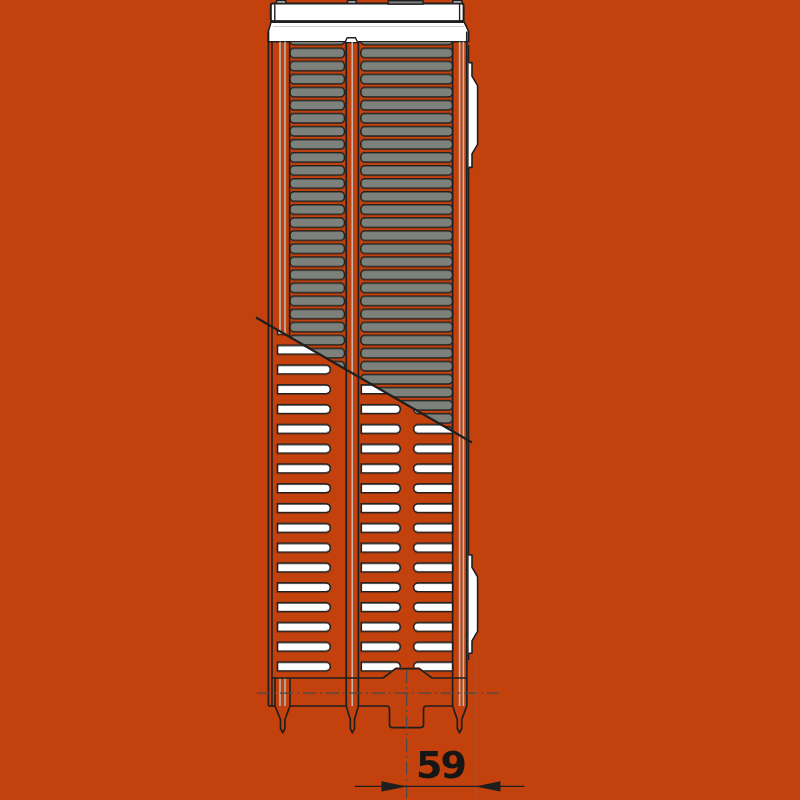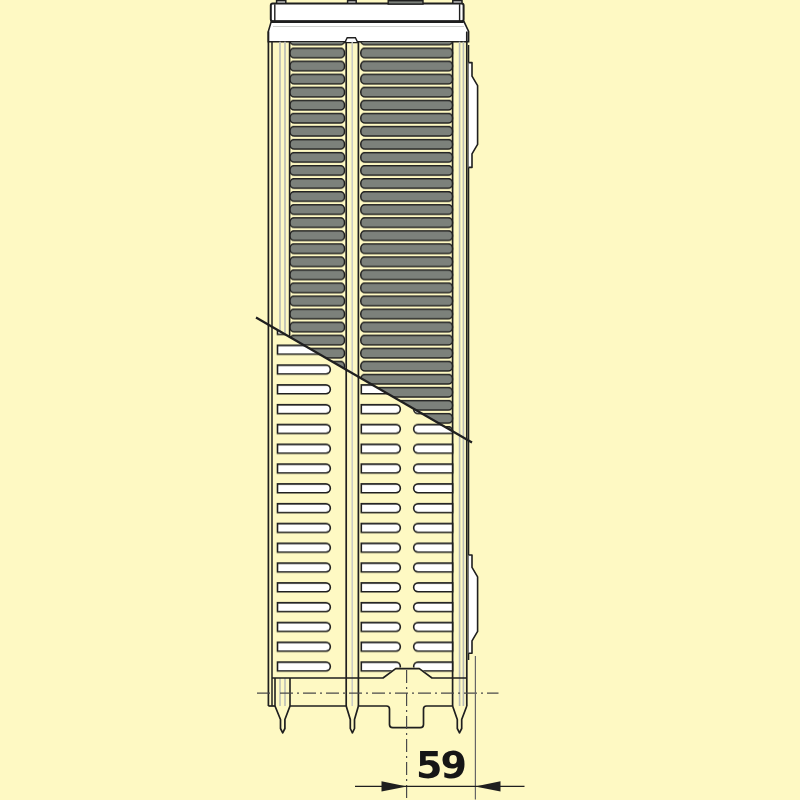--- a/index.html
+++ b/index.html
@@ -1,16 +1,16 @@
 <!DOCTYPE html>
 <html><head>
 <meta charset="utf-8">
 <style>
   html,body{margin:0;padding:0;background:#ffffff;}
-  .stage{position:relative;width:800px;height:800px;background:#fef9c3;overflow:hidden;
+  .stage{position:relative;width:800px;height:800px;background:#c2410c;overflow:hidden;
          font-family:"DejaVu Sans","Liberation Sans",sans-serif;}
   svg{position:absolute;inset:0;}
   .dim-label{font-family:"DejaVu Sans","Liberation Sans",sans-serif;font-weight:bold;
              font-size:38px;letter-spacing:-2px;}
 </style>
 </head>
 <body>
 
 <div class="stage">
 <svg viewBox="0 0 800 800" width="800" height="800">

